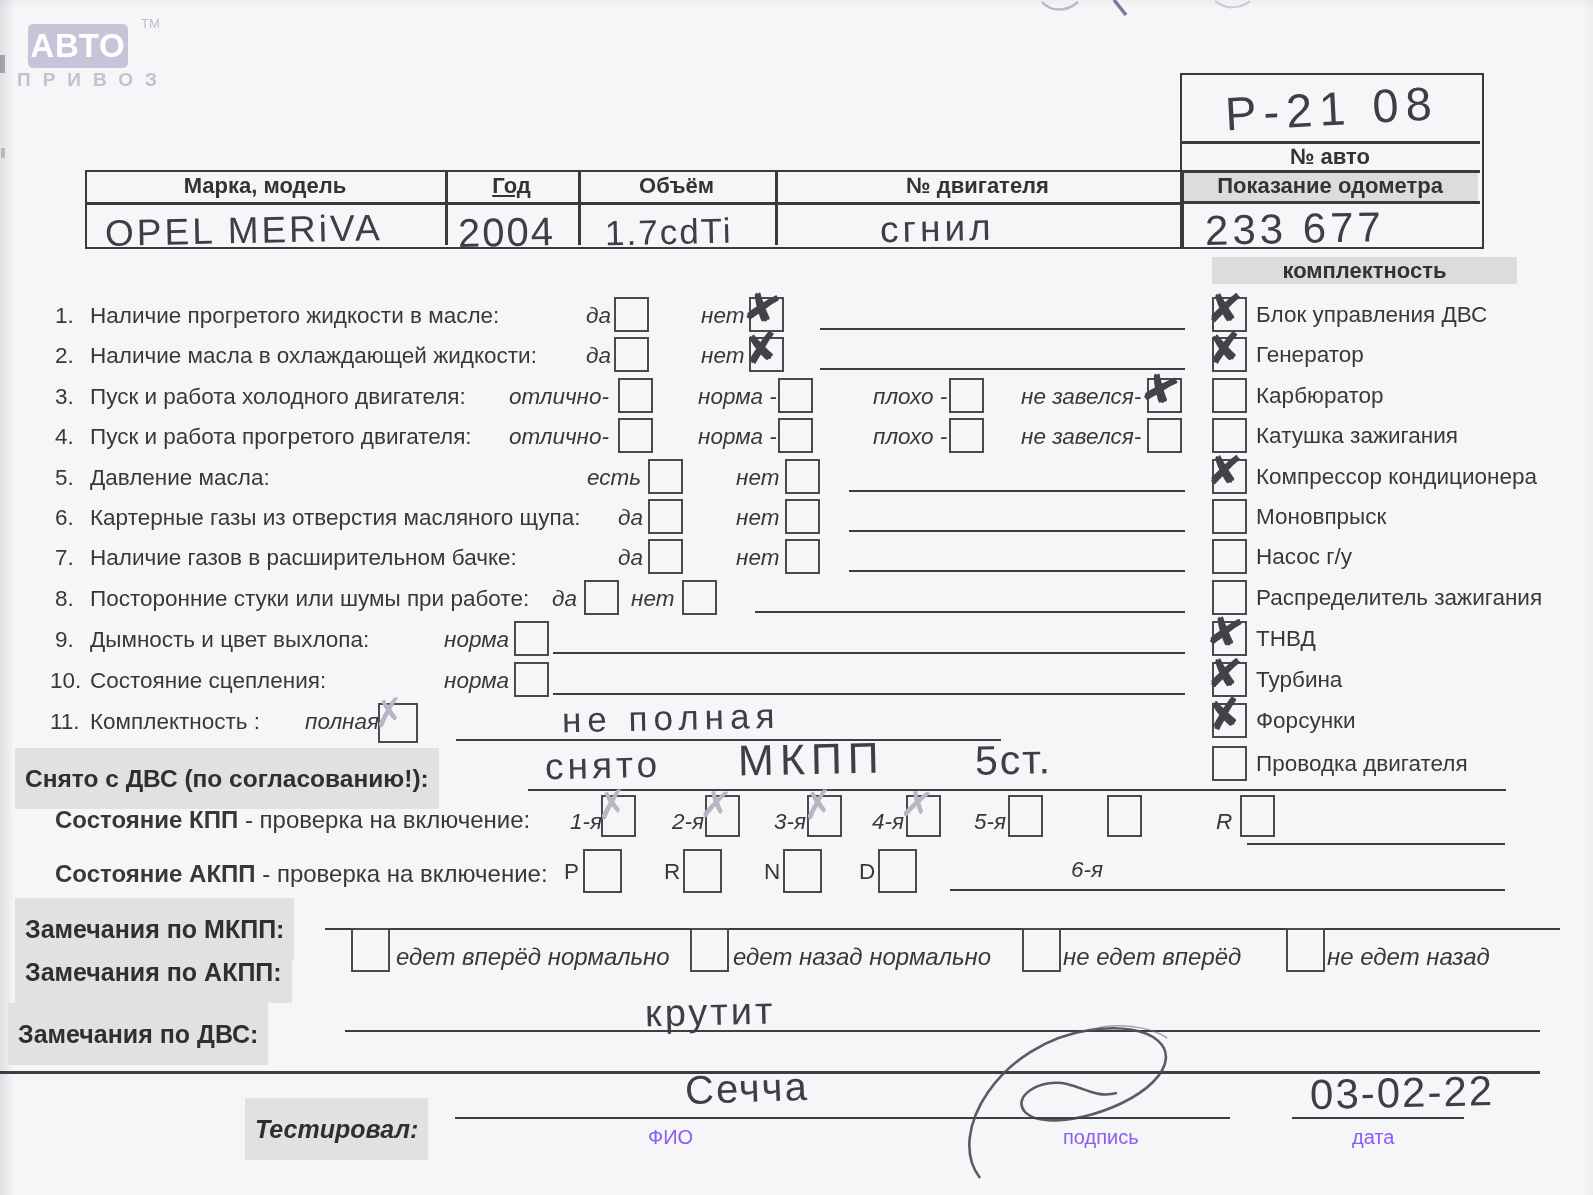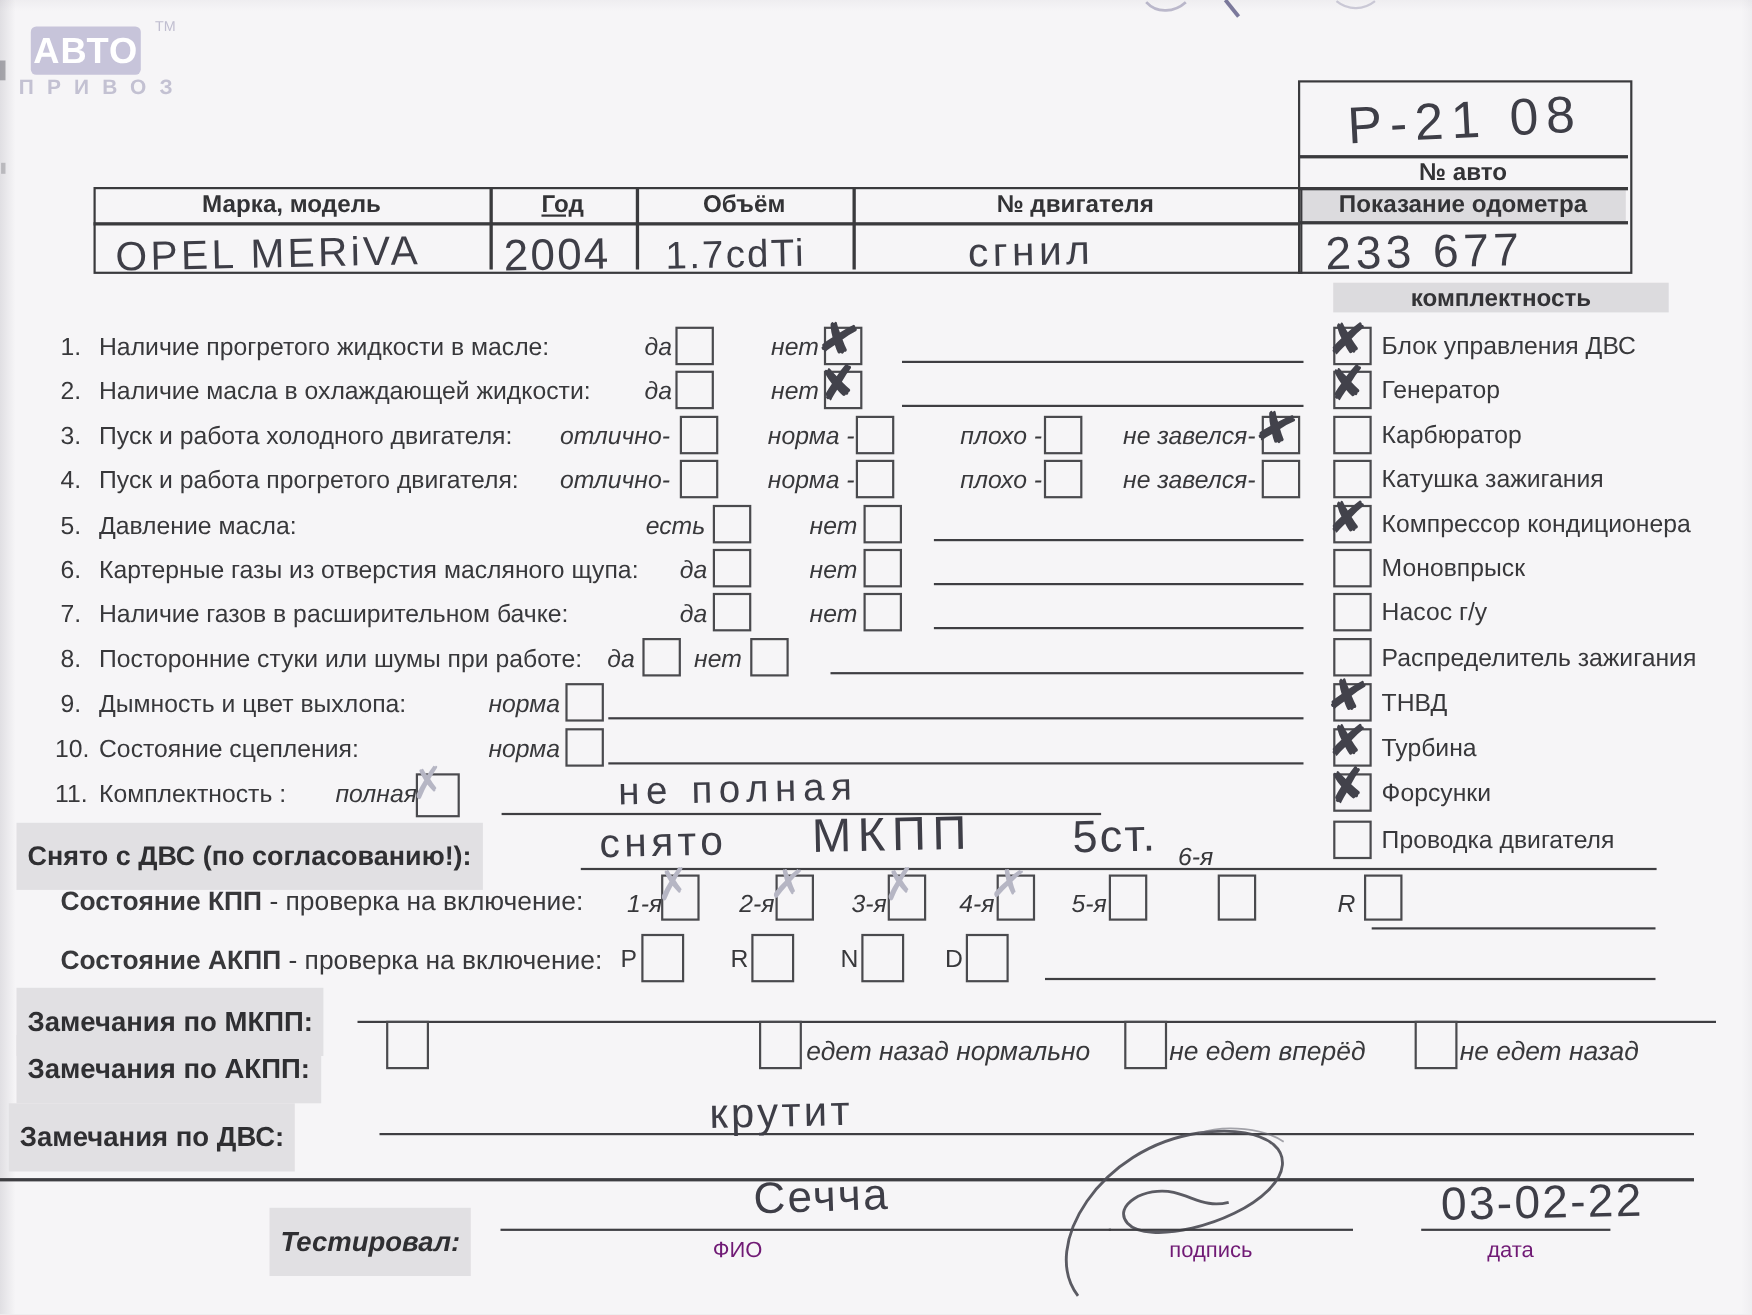--- a/index.html
+++ b/index.html
@@ -17,21 +17,21 @@
       letter-spacing:2px;transform:rotate(-1.2deg);line-height:1;}
   .ul{position:absolute;height:0;border-bottom:2.5px solid #3e3e42;}
   .cb{position:absolute;width:31px;height:31px;border:2.5px solid #4a4a4e;background:transparent;}
   .cb .mk{position:absolute;left:-7px;top:-11px;font-size:42px;color:#42424b;
           line-height:1;transform:rotate(5deg);}
   .cb .mk.f{color:#b6b6c4;font-size:38px;transform:rotate(-8deg);}
   .cell{position:absolute;display:flex;align-items:center;justify-content:center;
         font-size:22px;font-weight:bold;color:#333336;white-space:nowrap;}
   .frame{position:absolute;border:2.5px solid #3a3a3d;}
   .sep{position:absolute;background:#3a3a3d;}
-  .cap{position:absolute;font-size:20px;color:#701a75;white-space:nowrap;}
+  .cap{position:absolute;font-size:20px;color:#8b5cf6;white-space:nowrap;}
   .logoBox{position:absolute;left:28px;top:24px;width:100px;height:44px;background:#c7c4da;
            border-radius:5px;display:flex;align-items:center;justify-content:center;
            color:#ffffff;font-weight:bold;font-size:33px;letter-spacing:1px;}
   .artifact{position:absolute;background:#55555e;}
 </style>
 </head>
 <body>
 
 <div class="page">
 
@@ -279,21 +279,21 @@
       <span class="mk f">✗</span>
     </div>
   <div class="t i" style="left:872px;top:808px">4-я</div>
   <div class="cb" style="left:906px;top:795px;height:38px;">
       <span class="mk f" style="transform:rotate(10deg)">✗</span>
     </div>
   <div class="t i" style="left:974px;top:808px">5-я</div>
   <div class="cb" style="left:1008px;top:795px;height:38px;">
       <span class="mk f"></span>
     </div>
-  <div class="t i" style="left:1071px;top:765px">6-я</div>
+  <div class="t i" style="left:1071px;top:856px">6-я</div>
   <div class="cb" style="left:1107px;top:795px;height:38px;">
       <span class="mk f"></span>
     </div>
   <div class="t i" style="left:1216px;top:808px">R</div>
   <div class="cb" style="left:1240px;top:795px;height:38px;">
       <span class="mk f"></span>
     </div>
   <div class="ul" style="left:1247px;top:843px;width:258px;"></div>
 
   <div class="t" style="left:55px;top:860px;font-size:24px;"><span class="b">Состояние АКПП</span><span> - проверка на включение:</span></div>
@@ -313,20 +313,21 @@
   <div class="cb" style="left:878px;top:849px;width:35px;height:40px;">
       <span class="mk"></span>
     </div>
   <div class="ul" style="left:950px;top:889px;width:555px;"></div>
 
   <div class="t b hl" style="left:15px;top:898px;font-size:25px;color:#2f2f32;">Замечания по МКПП:</div>
   <div class="ul" style="left:325px;top:928px;width:1235px;"></div>
 
   <div class="t b hl" style="left:15px;top:941px;font-size:25px;color:#2f2f32;">Замечания по АКПП:</div>
   <div class="cb" style="left:351px;top:928px;width:35px;height:40px;"></div>
+  <div class="t i" style="left:396px;top:943px;font-size:24px;">едет вперёд нормально</div>
   <div class="cb" style="left:690px;top:928px;width:35px;height:40px;"></div>
   <div class="t i" style="left:733px;top:943px;font-size:24px;">едет назад нормально</div>
   <div class="cb" style="left:1022px;top:928px;width:35px;height:40px;"></div>
   <div class="t i" style="left:1063px;top:943px;font-size:24px;">не едет вперёд</div>
   <div class="cb" style="left:1286px;top:928px;width:35px;height:40px;"></div>
   <div class="t i" style="left:1327px;top:943px;font-size:24px;">не едет назад</div>
 
   <div class="t b hl" style="left:8px;top:1003px;font-size:25px;color:#2f2f32;">Замечания по ДВС:</div>
   <div class="ul" style="left:345px;top:1030px;width:1195px;"></div>
   <div class="hw" style="left:645px;top:993px;font-size:38px;letter-spacing:3px;">крутит</div>

